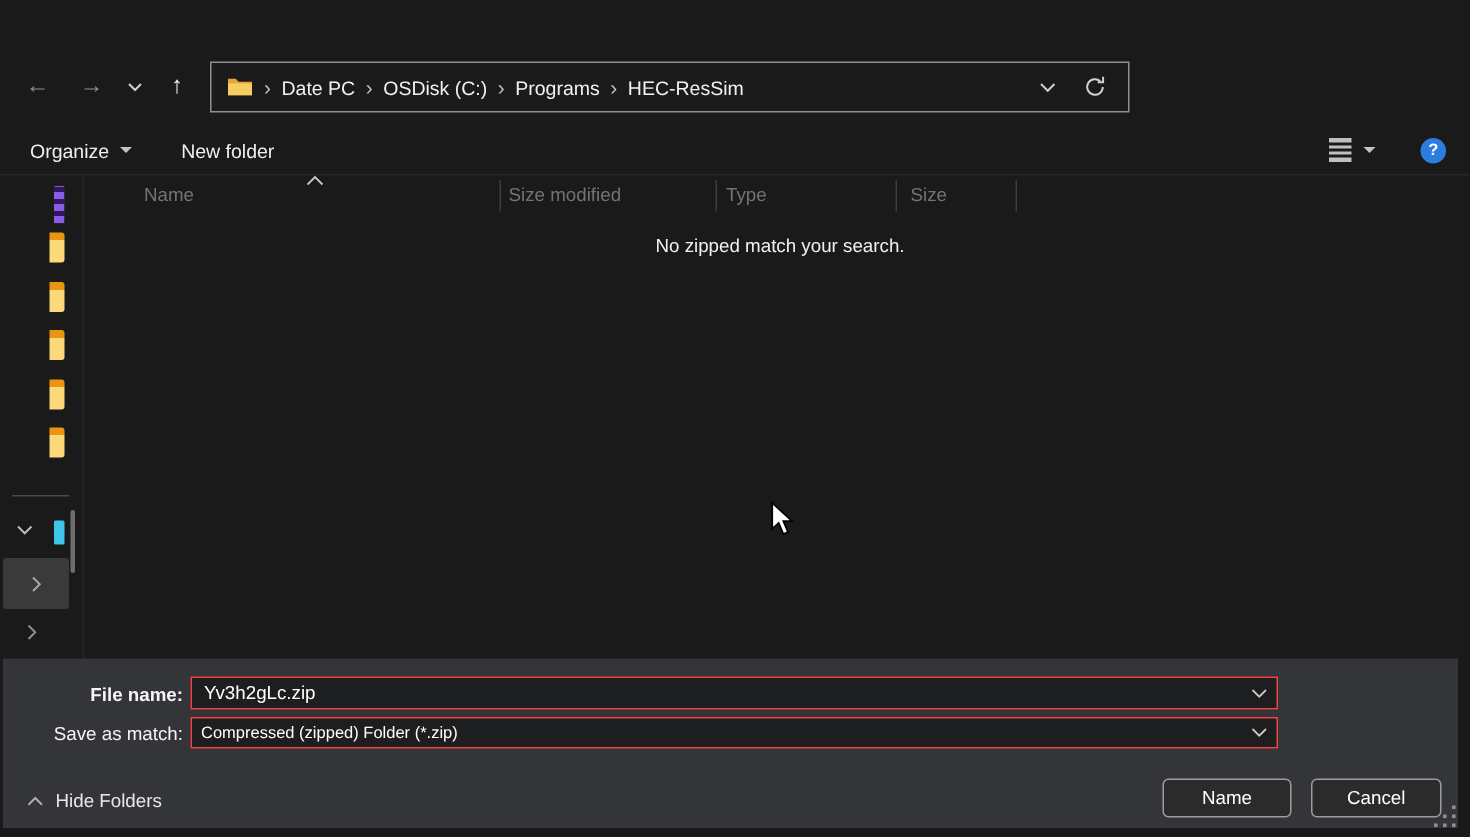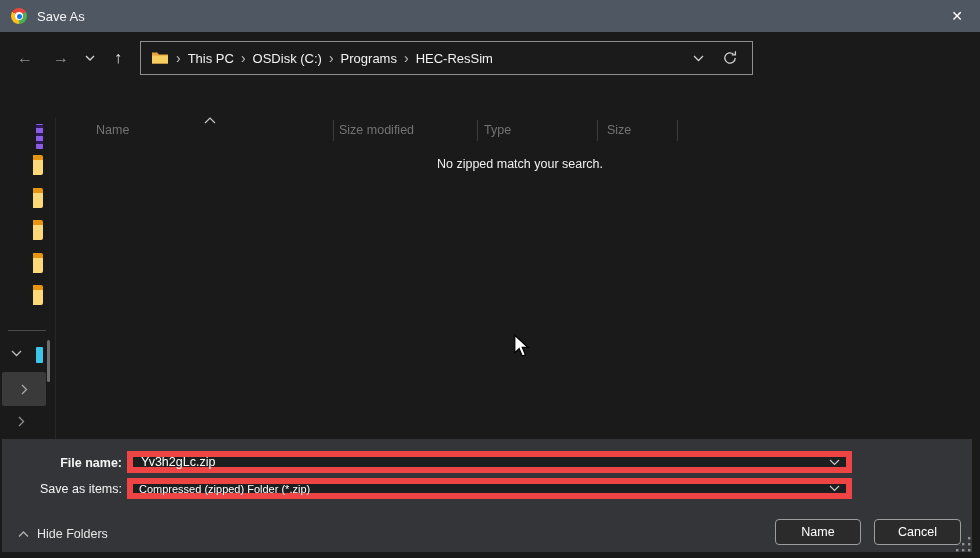--- a/index.html
+++ b/index.html
@@ -49,44 +49,37 @@
   .frag-purple{left:36px;width:7px;height:25px;background:#8c5be8;border-radius:1px;
     background-image:repeating-linear-gradient(180deg,rgba(25,8,60,.8) 1px 4px,transparent 4px 9px);}
   .frag-cyan{left:36px;width:7px;height:16px;background:#3ec6ea;border-radius:1px;}
   .side-divider{position:absolute;left:8px;top:330px;width:38px;height:1px;background:#4a4a4a;}
   .side-scroll{position:absolute;left:47px;top:340px;width:3px;height:42px;background:#6e6e6e;border-radius:2px;}
   .side-hover{position:absolute;left:2px;top:372px;width:44px;height:34px;background:#3a3a3a;border-radius:2px;
     display:flex;align-items:center;justify-content:center;}
   
   .panel{position:absolute;left:2px;top:439px;width:970px;height:113px;background:#333538;}
   .form-label{position:absolute;width:120px;text-align:right;font-size:12.5px;color:#f5f5f5;}
-  .field{position:absolute;left:127px;width:725px;border:6px solid #ef4444;background:#1d1e1f;
+  .field{position:absolute;left:127px;width:725px;border:1px solid #ef4444;background:#1d1e1f;
     display:flex;align-items:center;padding:0 6px;}
   .field input{flex:1;background:transparent;border:none;outline:none;color:#ffffff;font-size:12.5px;
     font-family:"Liberation Sans","DejaVu Sans",sans-serif;min-width:0;}
   .field .combo-text{flex:1;font-size:11px;color:#ffffff;white-space:nowrap;overflow:hidden;}
   .footer-btn{position:absolute;top:519px;height:26px;border:1px solid #9d9d9d;border-radius:4px;background:#2b2b2b;
     color:#fff;font-size:12.5px;display:flex;align-items:center;justify-content:center;}
   .hide-folders{position:absolute;left:18px;top:527px;display:flex;align-items:center;gap:8px;font-size:12.5px;color:#e8e8e8;}
   
   .cursor{position:absolute;left:512px;top:334px;}
   .grip{position:absolute;left:954px;top:535px;}
 </style>
 </head>
 <body>
 
 <div id="window">
 
-  <div class="titlebar">
-    <div class="chrome-icon"></div>
-    <div class="title-text">Save As</div>
-    <div class="close-btn">
-      <span>✕</span>
-    </div>
-  </div>
 
   <div class="nav-btn" style="left:8px;width:34px;color:#8f8f8f;">
     <span>←</span>
   </div>
   <div class="nav-btn" style="left:44px;width:34px;color:#8f8f8f;">
     <span>→</span>
   </div>
   <div class="nav-btn" style="left:78px;width:24px;">
     <svg width="10" height="6" viewBox="0 0 10 6">
       <polyline points="1,1 5,5 9,1" fill="none" stroke="#d0d0d0" stroke-width="1.4"></polyline>
@@ -95,39 +88,63 @@
   <div class="nav-btn" style="left:102px;width:32px;color:#e8e8e8;">
     <span>↑</span>
   </div>
 
   <div class="addr">
     <svg width="18" height="14" viewBox="0 0 18 14">
       <path d="M1 1.5h5.2l1.8 2H17v9H1z" fill="#e8a33d"></path>
       <path d="M1 4.6h16v7.9H1z" fill="#f6cf60"></path>
     </svg>
     <span class="crumb-sep">›</span>
-    <span class="crumb">This PC</span>
+    <span class="crumb">Date PC</span>
     <span class="crumb-sep">›</span>
     <span class="crumb">OSDisk (C:)</span>
     <span class="crumb-sep">›</span>
     <span class="crumb">Programs</span>
     <span class="crumb-sep">›</span>
     <span class="crumb">HEC-ResSim</span>
     <div class="addr-right">
       <svg width="11" height="7" viewBox="0 0 11 7">
         <polyline points="1,1 5.5,5.5 10,1" fill="none" stroke="#cfcfcf" stroke-width="1.3"></polyline>
       </svg>
       <svg width="16" height="16" viewBox="0 0 16 16">
         <path d="M13.2 8a5.2 5.2 0 1 1-1.7-3.85" fill="none" stroke="#d2d2d2" stroke-width="1.3"></path>
         <polyline points="13.4,1.2 13.4,4.8 9.8,4.8" fill="none" stroke="#d2d2d2" stroke-width="1.3"></polyline>
       </svg>
     </div>
   </div>
 
 
+  <div class="toolbar">
+    <div class="tool-item" style="margin-left:20px;">
+      <span>Organize</span>
+      <span class="caret-down"></span>
+    </div>
+    <div class="tool-item" style="margin-left:33px;">
+      <span>New folder</span>
+    </div>
+    <div style="flex:1;"></div>
+    <div class="tool-item" style="margin-right:8px;">
+      <span class="view-icon">
+          <span></span>
+          <span></span>
+          <span></span>
+          <span></span>
+        </span>
+    </div>
+    <div class="tool-item" style="margin-right:30px;">
+      <span class="caret-down"></span>
+    </div>
+    <div class="tool-item" style="margin-right:16px;">
+      <span class="help-btn">?</span>
+    </div>
+  </div>
 
   <svg class="sort-caret" width="12" height="7" viewBox="0 0 12 7">
     <polyline points="1,6 6,1 11,6" fill="none" stroke="#c8c8c8" stroke-width="1.2"></polyline>
   </svg>
   <div class="col-header" style="left:96px;">Name</div>
   <div class="col-header" style="left:339px;">Size modified</div>
   <div class="col-header" style="left:484px;">Type</div>
   <div class="col-header" style="left:607px;">Size</div>
   <div class="col-sep" style="left:333px;"></div>
   <div class="col-sep" style="left:477px;"></div>
@@ -161,21 +178,21 @@
   <div class="panel"></div>
 
   <div class="form-label" style="left:2px;top:456px;font-weight:bold;">File name:</div>
   <div class="field" style="top:451px;height:22px;">
     <input type="text" value="Yv3h2gLc.zip" style="">
     <svg width="11" height="7" viewBox="0 0 11 7">
       <polyline points="1,1 5.5,5.5 10,1" fill="none" stroke="#c8c8c8" stroke-width="1.2"></polyline>
     </svg>
   </div>
 
-  <div class="form-label" style="left:2px;top:482px;">Save as items:</div>
+  <div class="form-label" style="left:2px;top:482px;">Save as match:</div>
   <div class="field" style="top:478px;height:21px;">
     <span class="combo-text">Compressed (zipped) Folder (*.zip)</span>
     <svg width="11" height="7" viewBox="0 0 11 7">
       <polyline points="1,1 5.5,5.5 10,1" fill="none" stroke="#c8c8c8" stroke-width="1.2"></polyline>
     </svg>
   </div>
 
   <div class="hide-folders">
     <svg width="11" height="7" viewBox="0 0 11 7">
       <polyline points="1,5.5 5.5,1 10,5.5" fill="none" stroke="#b0b0b0" stroke-width="1.3"></polyline>

